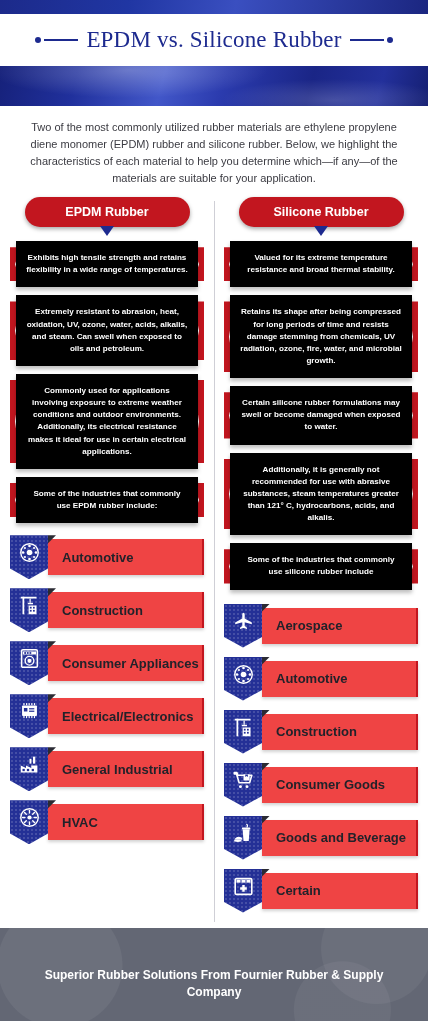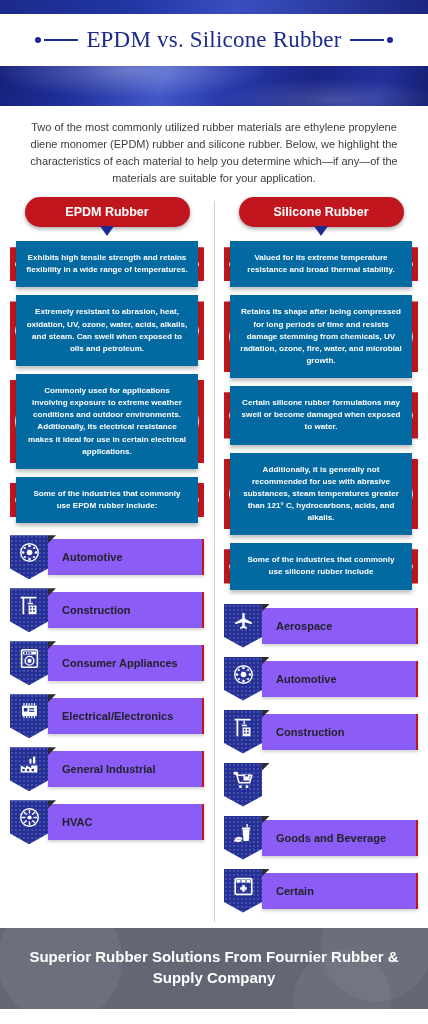--- a/index.html
+++ b/index.html
@@ -70,21 +70,21 @@
   }
 
   
   .ribbon{ position:relative; margin:0 0 8px; padding:0 6px; }
   .ribbon .tail-l, .ribbon .tail-r{
     position:absolute; top:6px; bottom:6px; width:11px; background:#c2161f;
   }
   .ribbon .tail-l{ left:0; clip-path:polygon(0 0,100% 0,45% 50%,100% 100%,0 100%); }
   .ribbon .tail-r{ right:0; clip-path:polygon(0 0,100% 0,100% 100%,0 100%,55% 50%); }
   .ribbon .body{
-    position:relative; background:#0369a1; color:#fff;
+    position:relative; background:#000000; color:#fff;
     font-weight:bold; font-size:8.1px; line-height:1.5;
     text-align:center; padding:11px 10px;
     box-shadow:0 3px 4px rgba(0,0,0,.25);
   }
 
   
   .icard{ display:flex; align-items:stretch; margin:0 0 9px; position:relative; }
   .ibadge{
     width:38px; min-height:44px; background:#243096; position:relative;
     clip-path:polygon(0 0,100% 0,100% 76%,50% 100%,0 76%);
@@ -93,42 +93,42 @@
     background-image:radial-gradient(rgba(255,255,255,.16) .7px, transparent .8px);
     background-size:4px 4px;
     background-color:#243096;
   }
   .ibadge svg{ width:21px;height:21px; fill:#fff; }
   .icard .fold{
     position:absolute; left:38px; top:0; width:8px; height:8px;
     background:#2a2a33; clip-path:polygon(0 0,100% 0,0 100%); z-index:3;
   }
   .ilabel{
-    flex:1; background:#8b5cf6; display:flex; align-items:center;
+    flex:1; background:#ef4444; display:flex; align-items:center;
     padding:0 0 0 14px; margin:4px 0 4px 0;
-    font-size:11px; font-weight:bold; color:#22222a;
+    font-size:13px; font-weight:bold; color:#22222a;
     border-right:2px solid #c2161f;
     box-shadow:0 2px 3px rgba(0,0,0,.18);
     min-height:30px;
   }
 
   
   .cta{
     background:#636774; position:relative; overflow:hidden;
     padding:18px 26px 20px; text-align:center; color:#ffffff;
   }
   .cta::before{
     content:""; position:absolute; inset:0;
     background:
       radial-gradient(circle at 14% 40%, rgba(255,255,255,.06) 0 62px, rgba(255,255,255,0) 63px),
       radial-gradient(circle at 88% 22%, rgba(255,255,255,.05) 0 55px, rgba(255,255,255,0) 56px),
       radial-gradient(circle at 80% 88%, rgba(255,255,255,.05) 0 48px, rgba(255,255,255,0) 49px);
   }
   .cta > *{ position:relative; z-index:1; }
-  .cta h2{ font-size:15px; line-height:1.45; font-weight:bold; }
+  .cta h2{ font-size:12px; line-height:1.45; font-weight:bold;margin-top:21px; }
 </style>
 </head>
 <body>
 
 <div class="hdr-top-band"></div>
 <div class="hdr-title-band">
   <span class="rule">
       <span class="dot"></span>
       <span class="bar"></span>
     </span>
@@ -368,20 +368,21 @@
       <div class="ibadge">
         <svg viewBox="0 0 24 24">
             <path d="M1.5 3h3l1 3h16l-2.5 8.5h-12L4 4.5H1.5z" fill="none" stroke="#fff" stroke-width="1.8" stroke-linejoin="round"></path>
             <rect x="12" y="5" width="7" height="7" fill="#fff"></rect>
             <path d="M14 5v3l1.5-1.2L17 8V5z" fill="#243096"></path>
             <circle cx="8.5" cy="19" r="1.7" fill="#fff"></circle>
             <circle cx="16" cy="19" r="1.7" fill="#fff"></circle>
           </svg>
       </div>
       <div class="fold"></div>
+      <div class="ilabel">Consumer Goods</div>
     </div>
 
     <div class="icard">
       <div class="ibadge">
         <svg viewBox="0 0 24 24">
             <path d="M11 7h8l-1 13.5h-6z" fill="#fff"></path>
             <rect x="10.2" y="5" width="9.6" height="2.2" rx=".6" fill="#fff"></rect>
             <path d="M15.6 1.4c1.4.8 1.2 2.2.4 3.2" fill="none" stroke="#fff" stroke-width="1.3" stroke-linecap="round"></path>
             <path d="M1.5 19c1.5-3 5-4.4 7.6-2.6 1.2.8 1.6 2 1.6 2.6z" fill="#fff"></path>
             <ellipse cx="5.5" cy="20.4" rx="4.6" ry="1.3" fill="#fff"></ellipse>

